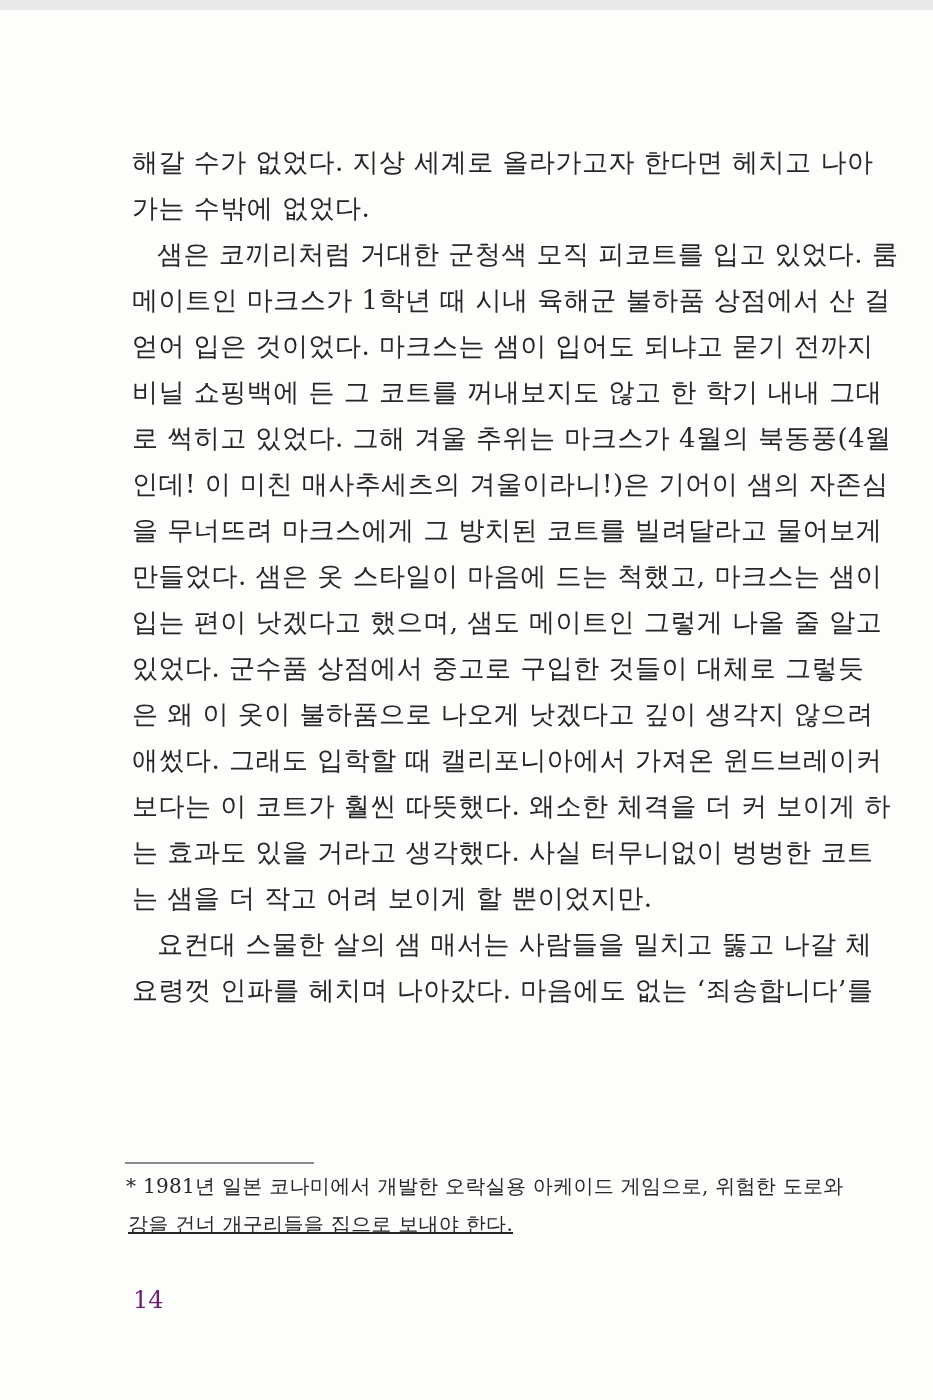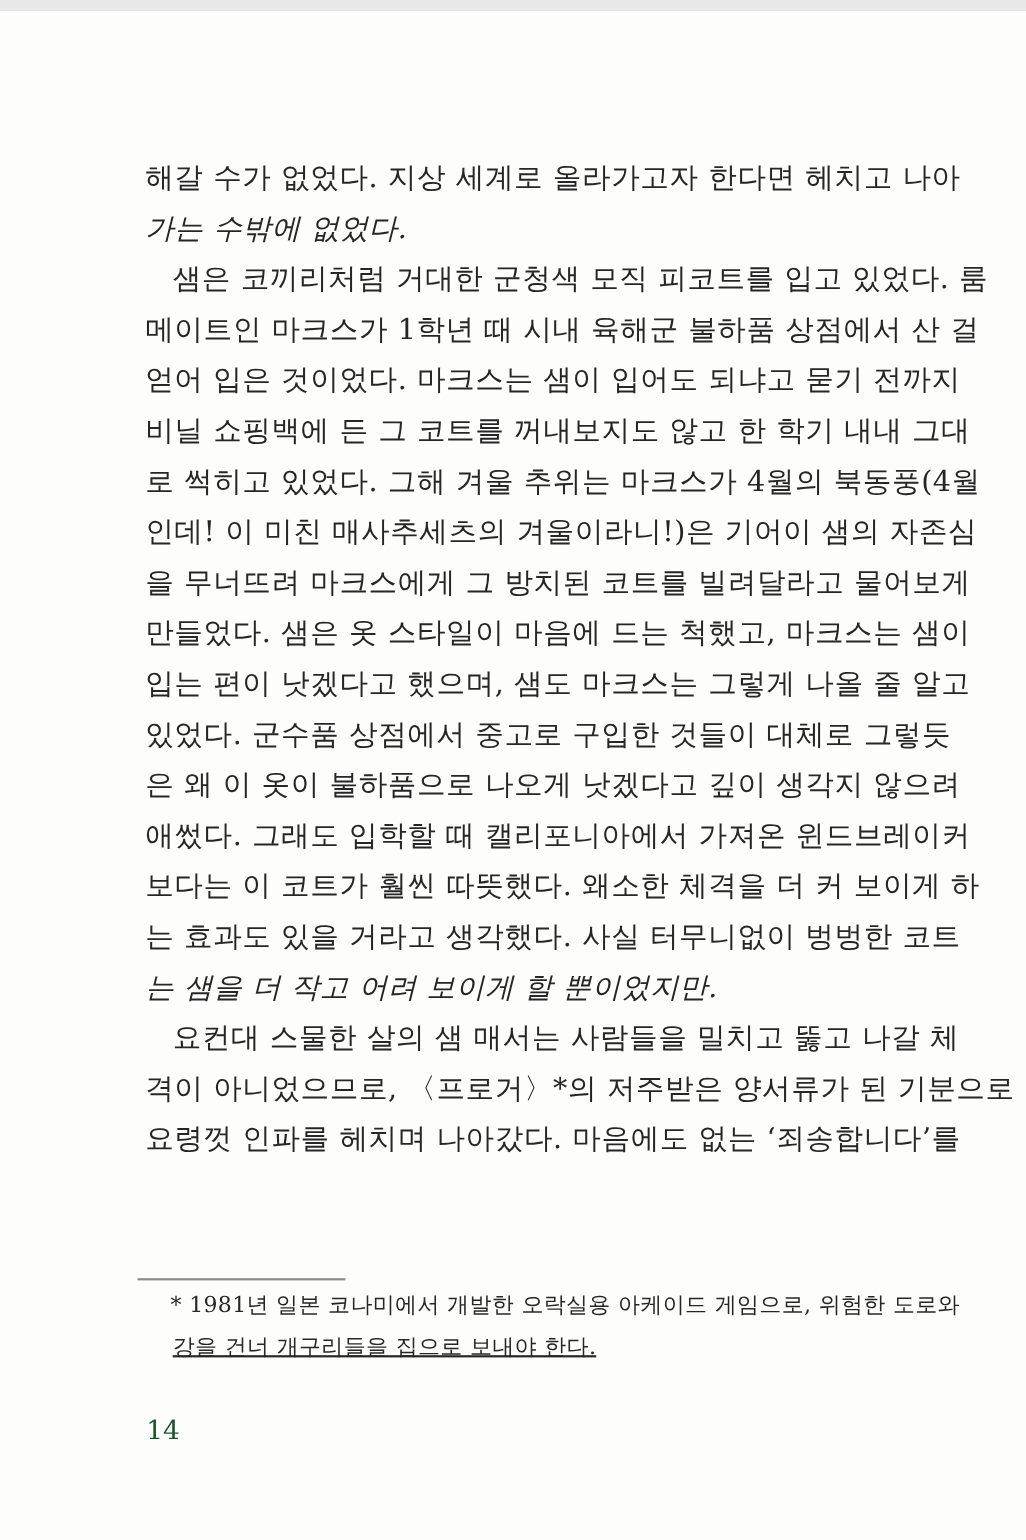--- a/index.html
+++ b/index.html
@@ -33,34 +33,33 @@
     text-align-last: justify;
     letter-spacing: 0.5px;
     word-break: keep-all;
   }
   .body-text .line.indent {
     padding-left: 25px;
   }
   .body-text .line.ragged {
     text-align: center;
     text-align-last: left;
-    font-style: italic;
   }
   
   .footnote-rule {
     position: absolute;
     left: 125px;
     top: 1152px;
     width: 189px;
     height: 2px;
     background: #8a8a8a;
   }
   .footnote {
     position: absolute;
-    left: 155px;
+    left: 126px;
     top: 1157px;
     width: 680px;
   }
   .footnote .line {
     font-size: 20px;
     line-height: 38px;
     height: 38px;
     white-space: nowrap;
     text-align: left;
     letter-spacing: 0.3px;
@@ -68,49 +67,48 @@
   .footnote .line.indent {
     padding-left: 2px;
     text-decoration: underline;
   }
   .page-number {
     position: absolute;
     left: 133px;
     top: 1274px;
     font-size: 24px;
     line-height: 32px;
-    color: #14532d;
+    color: #701a75;
   }
 </style>
 </head>
 <body>
 
 <main class="page">
 
   <section class="body-text">
 
   <div class="line">해갈 수가 없었다. 지상 세계로 올라가고자 한다면 헤치고 나아</div>
       <div class="line ragged">가는 수밖에 없었다.</div>
       <div class="line indent">샘은 코끼리처럼 거대한 군청색 모직 피코트를 입고 있었다. 룸</div>
       <div class="line">메이트인 마크스가 1학년 때 시내 육해군 불하품 상점에서 산 걸</div>
       <div class="line">얻어 입은 것이었다. 마크스는 샘이 입어도 되냐고 묻기 전까지</div>
       <div class="line">비닐 쇼핑백에 든 그 코트를 꺼내보지도 않고 한 학기 내내 그대</div>
       <div class="line">로 썩히고 있었다. 그해 겨울 추위는 마크스가 4월의 북동풍(4월</div>
       <div class="line">인데! 이 미친 매사추세츠의 겨울이라니!)은 기어이 샘의 자존심</div>
       <div class="line">을 무너뜨려 마크스에게 그 방치된 코트를 빌려달라고 물어보게</div>
       <div class="line">만들었다. 샘은 옷 스타일이 마음에 드는 척했고, 마크스는 샘이</div>
-      <div class="line">입는 편이 낫겠다고 했으며, 샘도 마크스는 그렇게 나올 줄 알고</div>
+      <div class="line">입는 편이 낫겠다고 했으며, 샘도 메이트인 그렇게 나올 줄 알고</div>
       <div class="line">있었다. 군수품 상점에서 중고로 구입한 것들이 대체로 그렇듯</div>
       <div class="line">은 왜 이 옷이 불하품으로 나오게 낫겠다고 깊이 생각지 않으려</div>
       <div class="line">애썼다. 그래도 입학할 때 캘리포니아에서 가져온 윈드브레이커</div>
       <div class="line">보다는 이 코트가 훨씬 따뜻했다. 왜소한 체격을 더 커 보이게 하</div>
       <div class="line">는 효과도 있을 거라고 생각했다. 사실 터무니없이 벙벙한 코트</div>
       <div class="line ragged">는 샘을 더 작고 어려 보이게 할 뿐이었지만.</div>
       <div class="line indent">요컨대 스물한 살의 샘 매서는 사람들을 밀치고 뚫고 나갈 체</div>
-      <div class="line">격이 아니었으므로, 〈프로거〉*의 저주받은 양서류가 된 기분으로</div>
       <div class="line">요령껏 인파를 헤치며 나아갔다. 마음에도 없는 ‘죄송합니다’를</div>
     </section>
 
   <div class="footnote-rule"></div>
 
   <section class="footnote">
 
   <div class="line ragged">* 1981년 일본 코나미에서 개발한 오락실용 아케이드 게임으로, 위험한 도로와</div>
       <div class="line indent ragged">강을 건너 개구리들을 집으로 보내야 한다.</div>
     </section>

